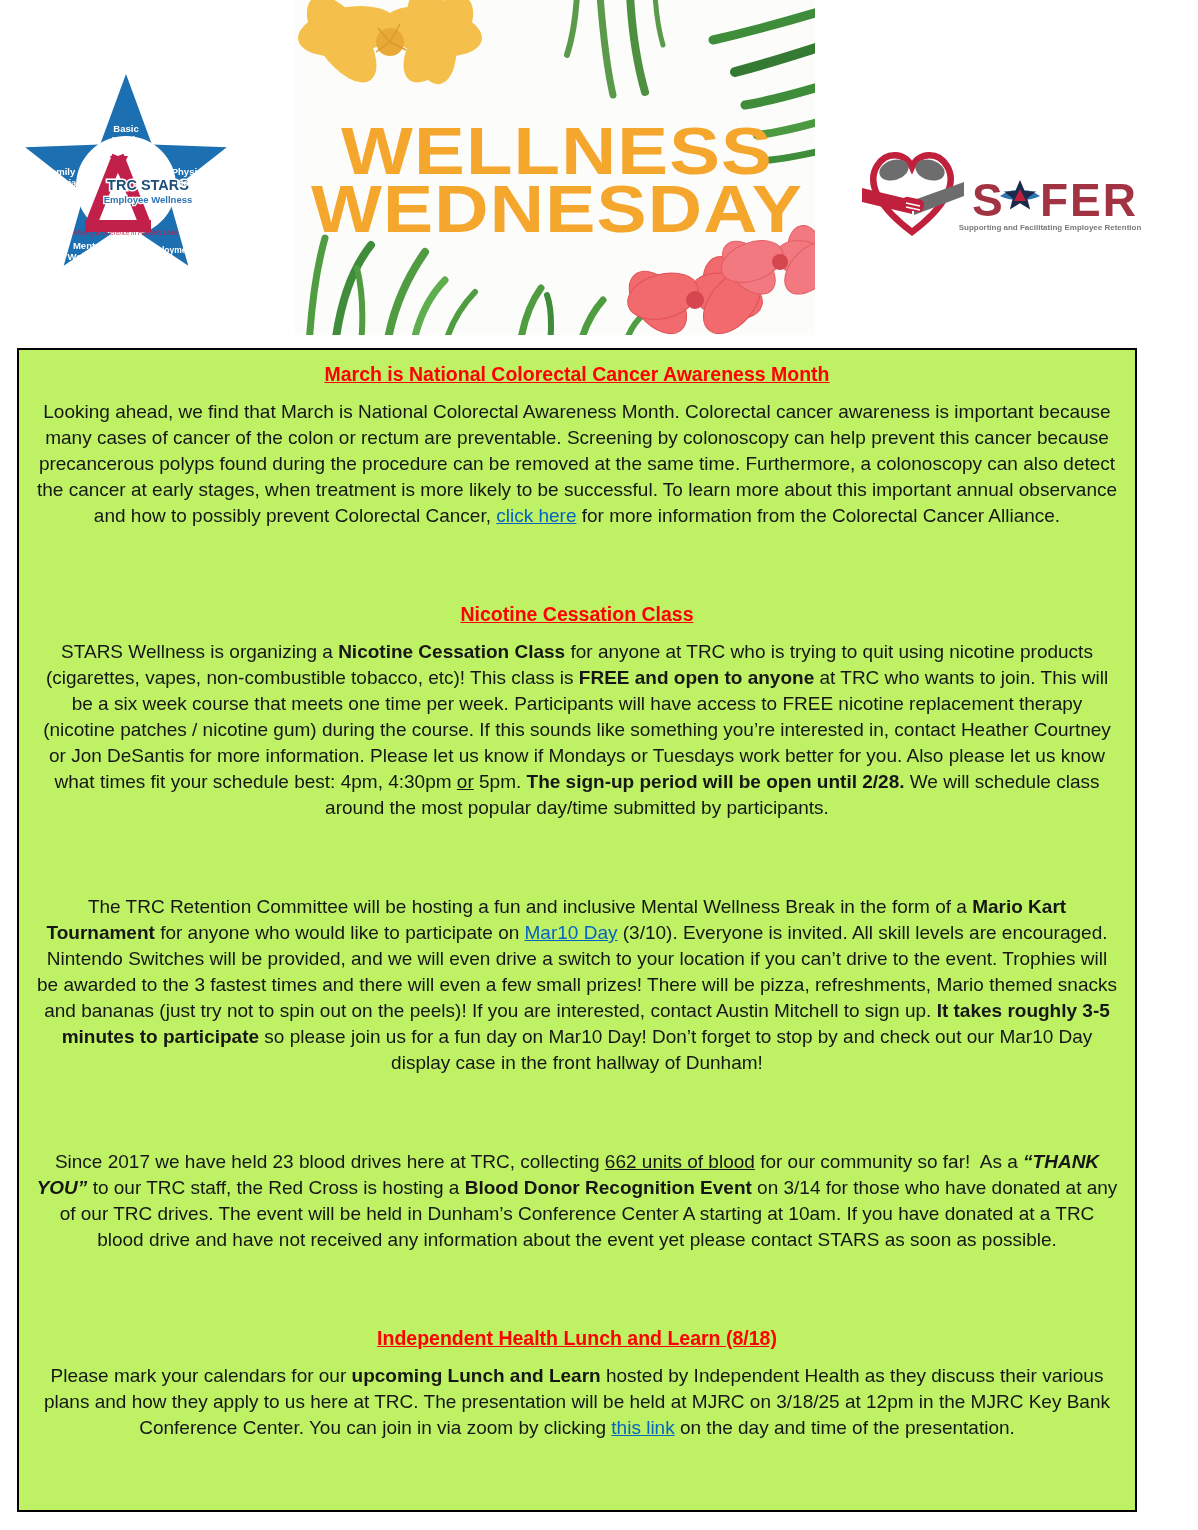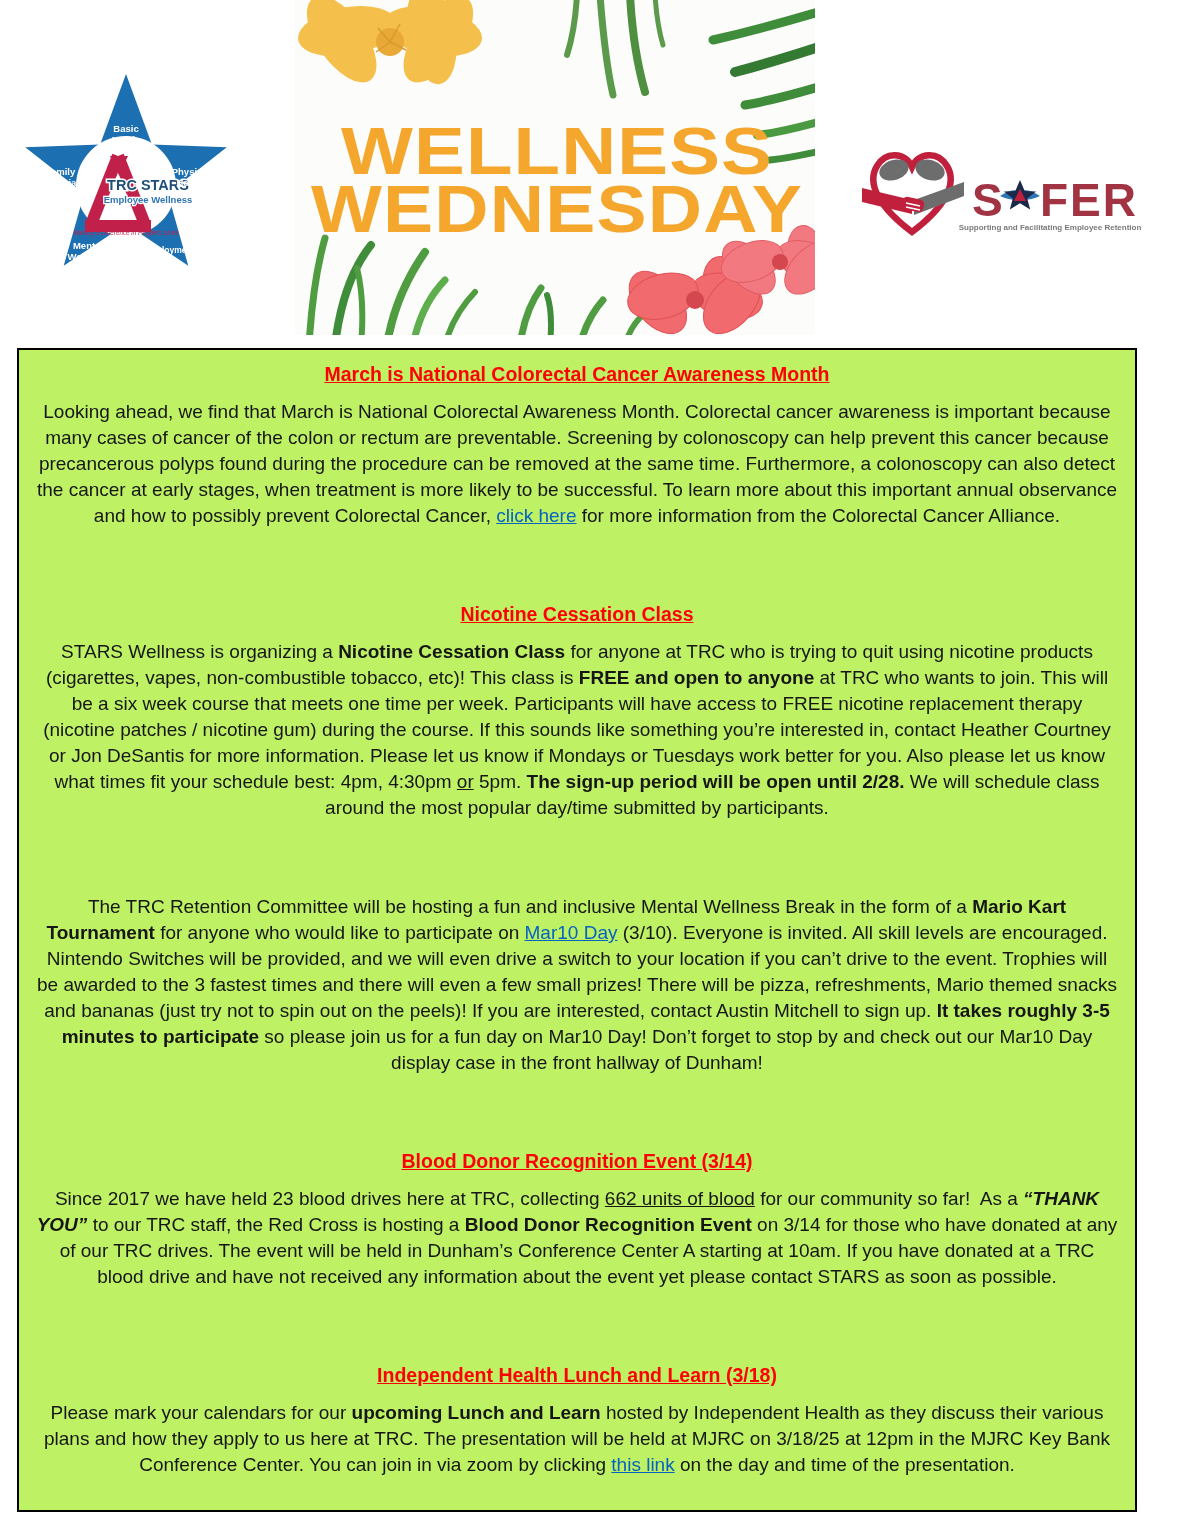--- a/index.html
+++ b/index.html
@@ -176,22 +176,21 @@
   <section class="sec">
     <h2 class="sec-title">Nicotine Cessation Class</h2>
     <p class="sec-body"><span>STARS Wellness is organizing a </span><span style="font-weight: bold;">Nicotine Cessation Class</span><span> for anyone at TRC who is trying to quit using nicotine products (cigarettes, vapes, non-combustible tobacco, etc)! This class is </span><span style="font-weight: bold;">FREE and open to anyone</span><span> at TRC who wants to join. This will be a six week course that meets one time per week. Participants will have access to FREE nicotine replacement therapy (nicotine patches / nicotine gum) during the course. If this sounds like something you’re interested in, contact Heather Courtney or Jon DeSantis for more information. Please let us know if Mondays or Tuesdays work better for you. Also please let us know what times fit your schedule best: 4pm, 4:30pm </span><span style="text-decoration: underline;">or</span><span> 5pm. </span><span style="font-weight: bold;">The sign-up period will be open until 2/28.</span><span> We will schedule class around the most popular day/time submitted by participants.</span></p>
   </section>
 
   <section class="sec">
     <p class="sec-body"><span>The TRC Retention Committee will be hosting a fun and inclusive Mental Wellness Break in the form of a </span><span style="font-weight: bold;">Mario Kart Tournament</span><span> for anyone who would like to participate on </span><a class="link" href="#">Mar10 Day</a><span> (3/10). Everyone is invited. All skill levels are encouraged. Nintendo Switches will be provided, and we will even drive a switch to your location if you can’t drive to the event. Trophies will be awarded to the 3 fastest times and there will even a few small prizes! There will be pizza, refreshments, Mario themed snacks and bananas (just try not to spin out on the peels)! If you are interested, contact Austin Mitchell to sign up. </span><span style="font-weight: bold;">It takes roughly 3-5 minutes to participate</span><span> so please join us for a fun day on Mar10 Day! Don’t forget to stop by and check out our Mar10 Day display case in the front hallway of Dunham!</span></p>
   </section>
 
   <section class="sec">
-    <h2 class="sec-title">Blood Donor Recognition Event (3/14)</h2>
     <p class="sec-body"><span>Since 2017 we have held 23 blood drives here at TRC, collecting </span><span style="text-decoration: underline;">662 units of blood</span><span> for our community so far!&nbsp; As a </span><span style="font-weight: bold; font-style: italic;">“THANK YOU”</span><span> to our TRC staff, the Red Cross is hosting a </span><span style="font-weight: bold;">Blood Donor Recognition Event</span><span> on 3/14 for those who have donated at any of our TRC drives. The event will be held in Dunham’s Conference Center A starting at 10am. If you have donated at a TRC blood drive and have not received any information about the event yet please contact STARS as soon as possible.</span></p>
   </section>
 
   <section class="sec">
-    <h2 class="sec-title">Independent Health Lunch and Learn (3/18)</h2>
+    <h2 class="sec-title">Independent Health Lunch and Learn (8/18)</h2>
     <p class="sec-body"><span>Please mark your calendars for our </span><span style="font-weight: bold;">upcoming Lunch and Learn</span><span> hosted by Independent Health as they discuss their various plans and how they apply to us here at TRC. The presentation will be held at MJRC on 3/18/25 at 12pm in the MJRC Key Bank Conference Center. You can join in via zoom by clicking </span><a class="link" href="#">this link</a><span> on the day and time of the presentation.</span></p>
   </section>
 
 </div>
 
 </body></html>

